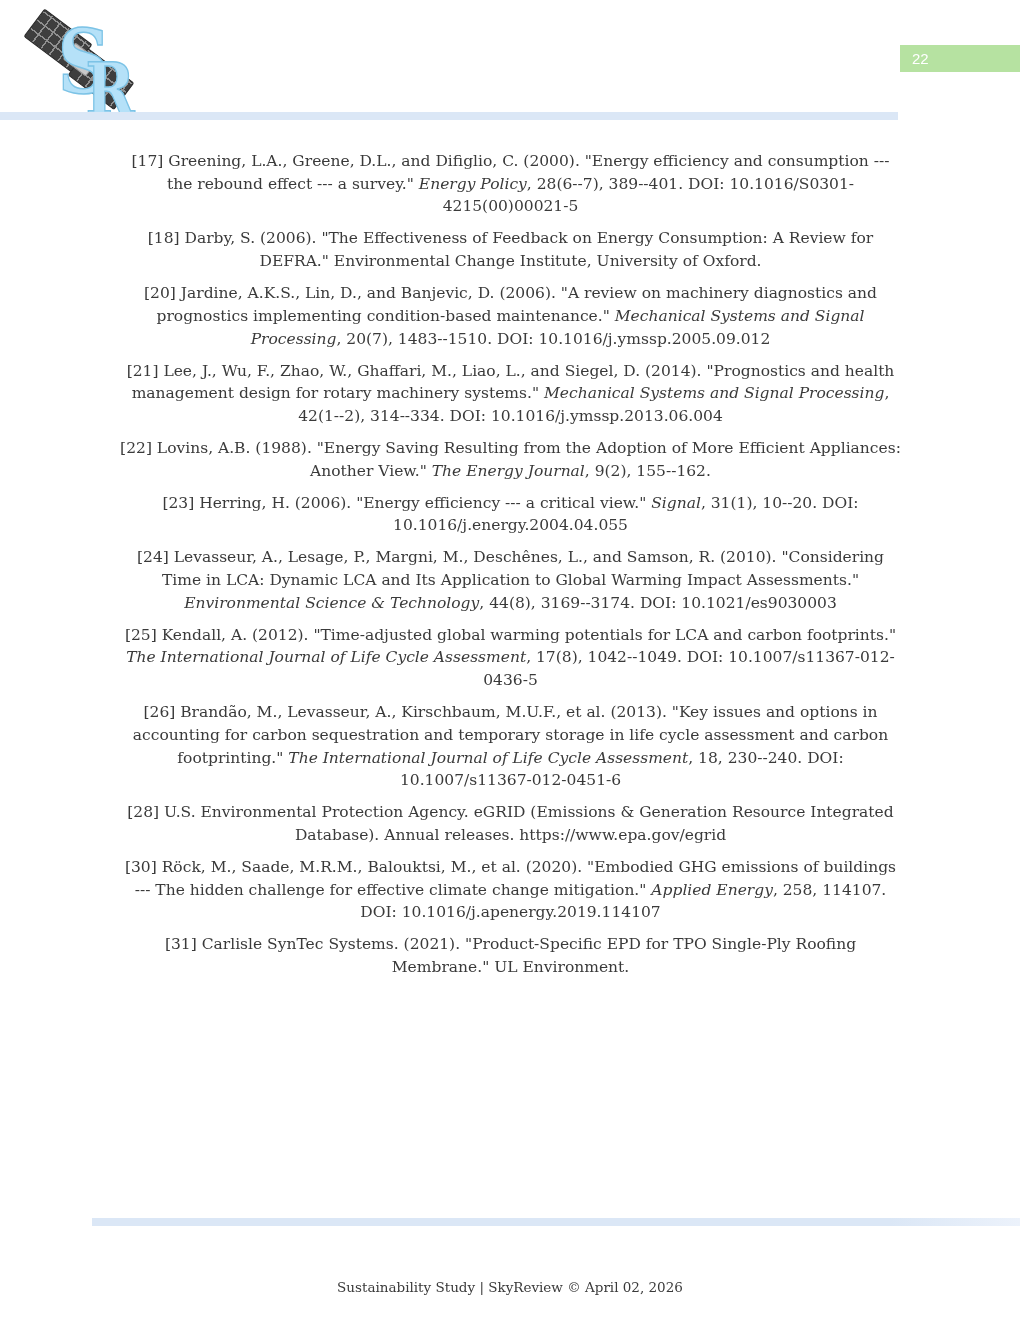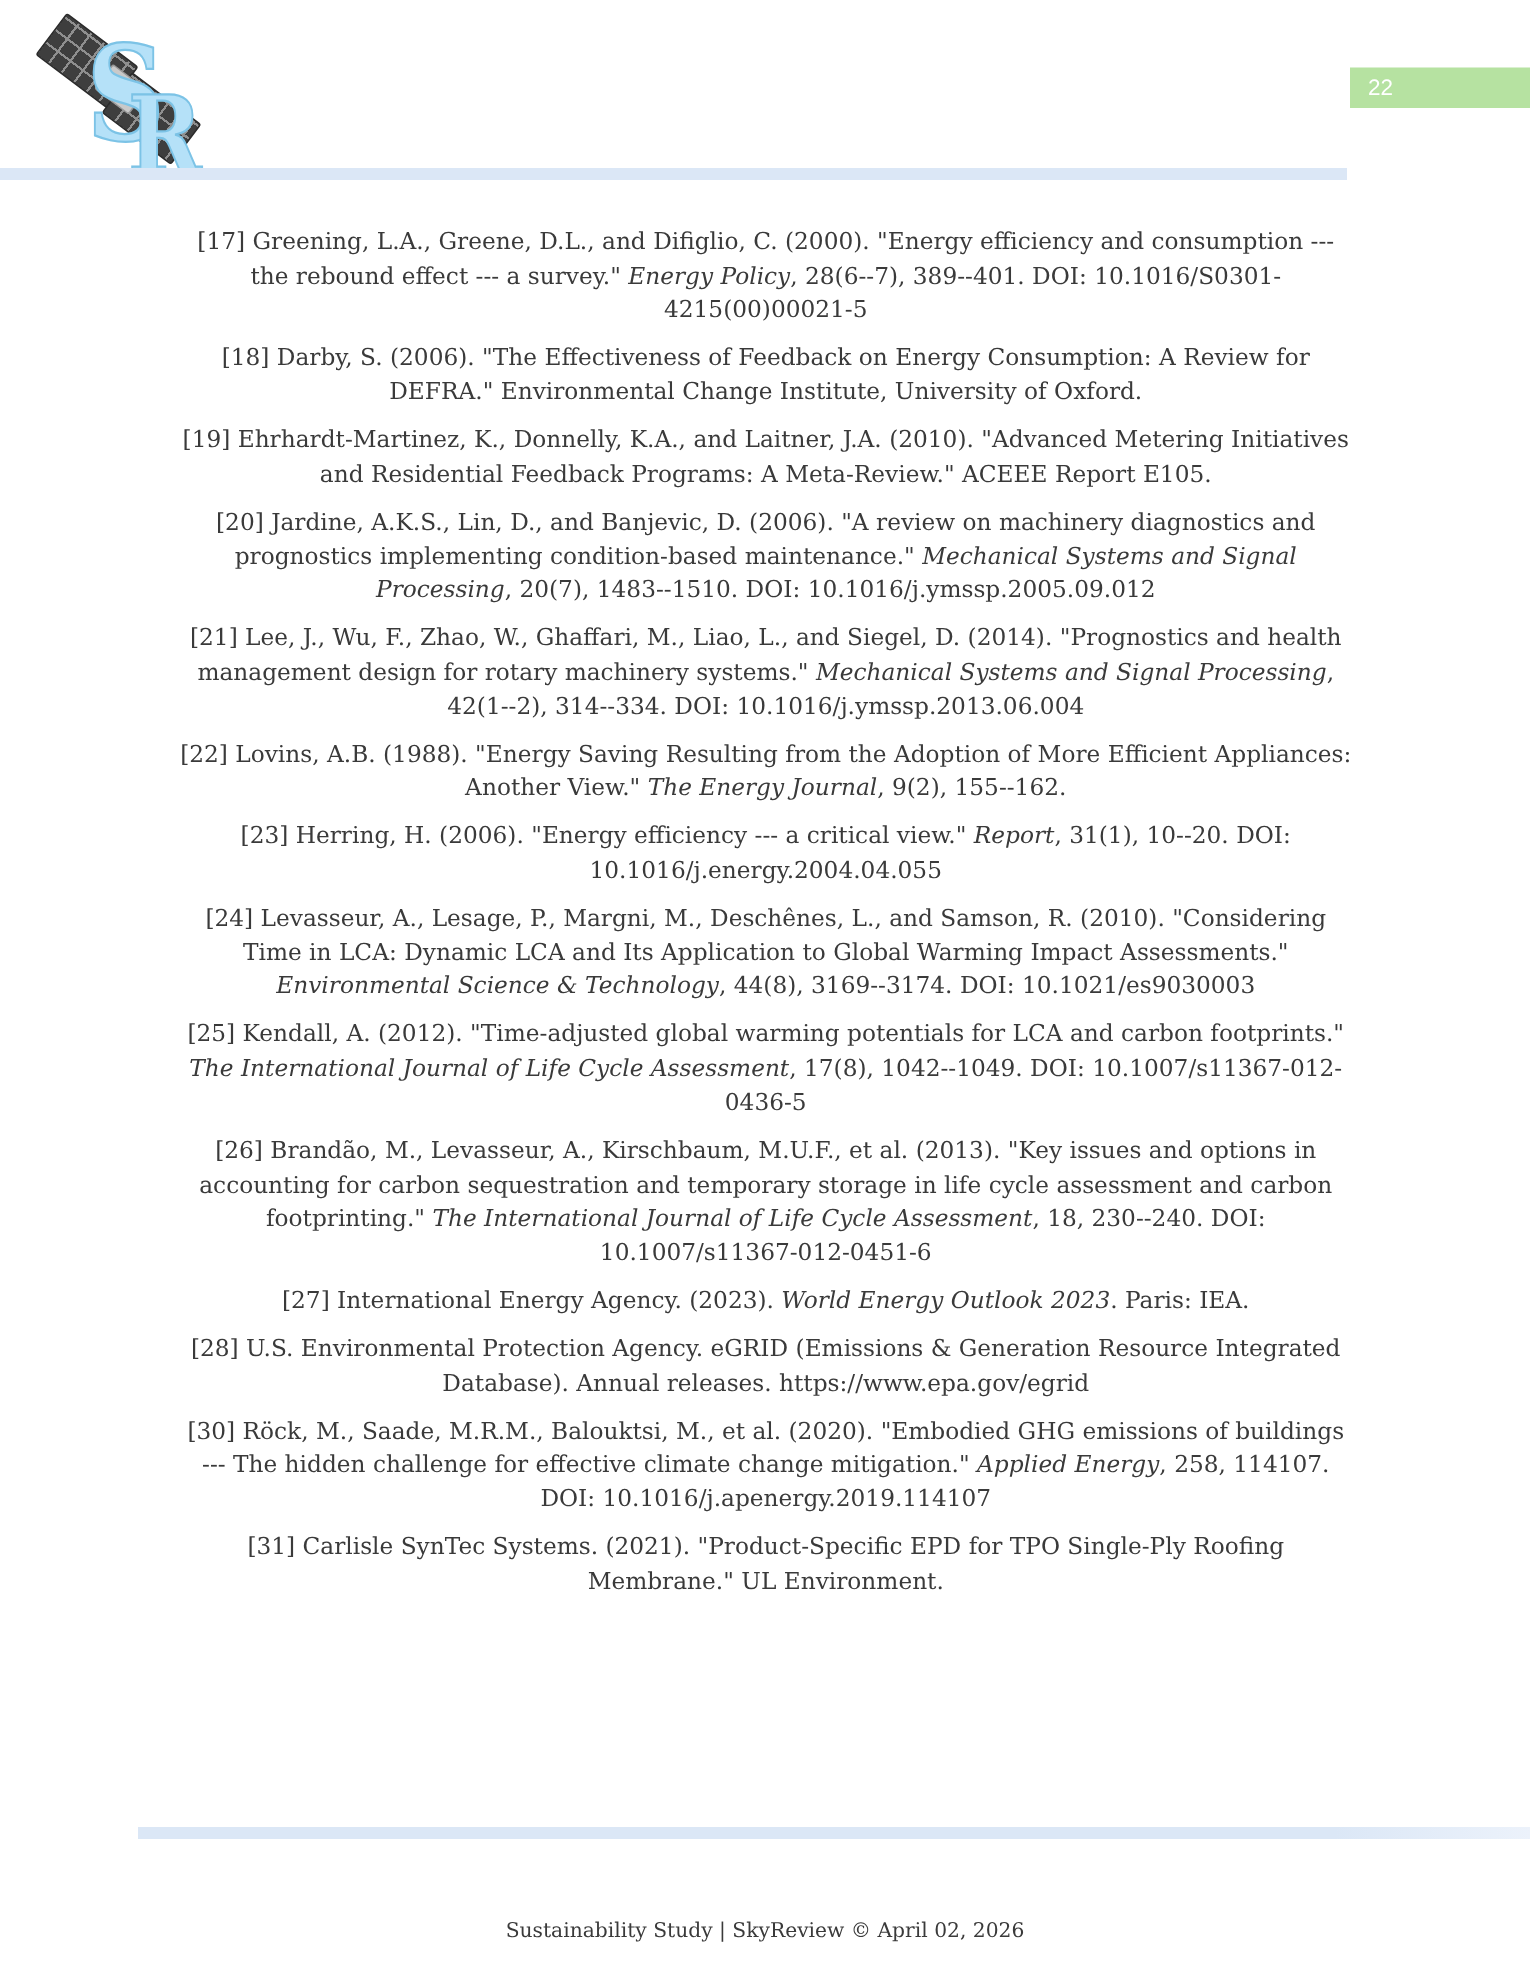--- a/index.html
+++ b/index.html
@@ -102,29 +102,27 @@
     <div class="logo-letter letter-r">R</div>
   </div>
 
   <div class="page-badge">22</div>
 
   <div class="header-rule"></div>
 
   <div class="content">
       <p><span>[17] Greening, L.A., Greene, D.L., and Difiglio, C. (2000). "Energy efficiency and consumption --- the rebound effect --- a survey." </span><em>Energy Policy</em><span>, 28(6--7), 389--401. DOI: 10.1016/S0301-4215(00)00021-5</span></p>
       <p><span>[18] Darby, S. (2006). "The Effectiveness of Feedback on Energy Consumption: A Review for DEFRA." Environmental Change Institute, University of Oxford.</span></p>
-      <p><span>[19] Ehrhardt-Martinez, K., Donnelly, K.A., and Laitner, J.A. (2010). "Advanced Metering Initiatives and Residential Feedback Programs: A Meta-Review." ACEEE Report E105.</span></p>
       <p><span>[20] Jardine, A.K.S., Lin, D., and Banjevic, D. (2006). "A review on machinery diagnostics and prognostics implementing condition-based maintenance." </span><em>Mechanical Systems and Signal Processing</em><span>, 20(7), 1483--1510. DOI: 10.1016/j.ymssp.2005.09.012</span></p>
       <p><span>[21] Lee, J., Wu, F., Zhao, W., Ghaffari, M., Liao, L., and Siegel, D. (2014). "Prognostics and health management design for rotary machinery systems." </span><em>Mechanical Systems and Signal Processing</em><span>, 42(1--2), 314--334. DOI: 10.1016/j.ymssp.2013.06.004</span></p>
       <p><span>[22] Lovins, A.B. (1988). "Energy Saving Resulting from the Adoption of More Efficient Appliances: Another View." </span><em>The Energy Journal</em><span>, 9(2), 155--162.</span></p>
-      <p><span>[23] Herring, H. (2006). "Energy efficiency --- a critical view." </span><em>Report</em><span>, 31(1), 10--20. DOI: 10.1016/j.energy.2004.04.055</span></p>
+      <p><span>[23] Herring, H. (2006). "Energy efficiency --- a critical view." </span><em>Signal</em><span>, 31(1), 10--20. DOI: 10.1016/j.energy.2004.04.055</span></p>
       <p><span>[24] Levasseur, A., Lesage, P., Margni, M., Deschênes, L., and Samson, R. (2010). "Considering Time in LCA: Dynamic LCA and Its Application to Global Warming Impact Assessments." </span><em>Environmental Science &amp; Technology</em><span>, 44(8), 3169--3174. DOI: 10.1021/es9030003</span></p>
       <p><span>[25] Kendall, A. (2012). "Time-adjusted global warming potentials for LCA and carbon footprints." </span><em>The International Journal of Life Cycle Assessment</em><span>, 17(8), 1042--1049. DOI: 10.1007/s11367-012-0436-5</span></p>
       <p><span>[26] Brandão, M., Levasseur, A., Kirschbaum, M.U.F., et al. (2013). "Key issues and options in accounting for carbon sequestration and temporary storage in life cycle assessment and carbon footprinting." </span><em>The International Journal of Life Cycle Assessment</em><span>, 18, 230--240. DOI: 10.1007/s11367-012-0451-6</span></p>
-      <p><span>[27] International Energy Agency. (2023). </span><em>World Energy Outlook 2023</em><span>. Paris: IEA.</span></p>
       <p><span>[28] U.S. Environmental Protection Agency. eGRID (Emissions &amp; Generation Resource Integrated Database). Annual releases. https://www.epa.gov/egrid</span></p>
       <p><span>[30] Röck, M., Saade, M.R.M., Balouktsi, M., et al. (2020). "Embodied GHG emissions of buildings --- The hidden challenge for effective climate change mitigation." </span><em>Applied Energy</em><span>, 258, 114107. DOI: 10.1016/j.apenergy.2019.114107</span></p>
       <p><span>[31] Carlisle SynTec Systems. (2021). "Product-Specific EPD for TPO Single-Ply Roofing Membrane." UL Environment.</span></p>
     </div>
 
   <div class="footer-rule"></div>
   <div class="footer-text">Sustainability Study | SkyReview © April 02, 2026</div>
 
 </div>
 

